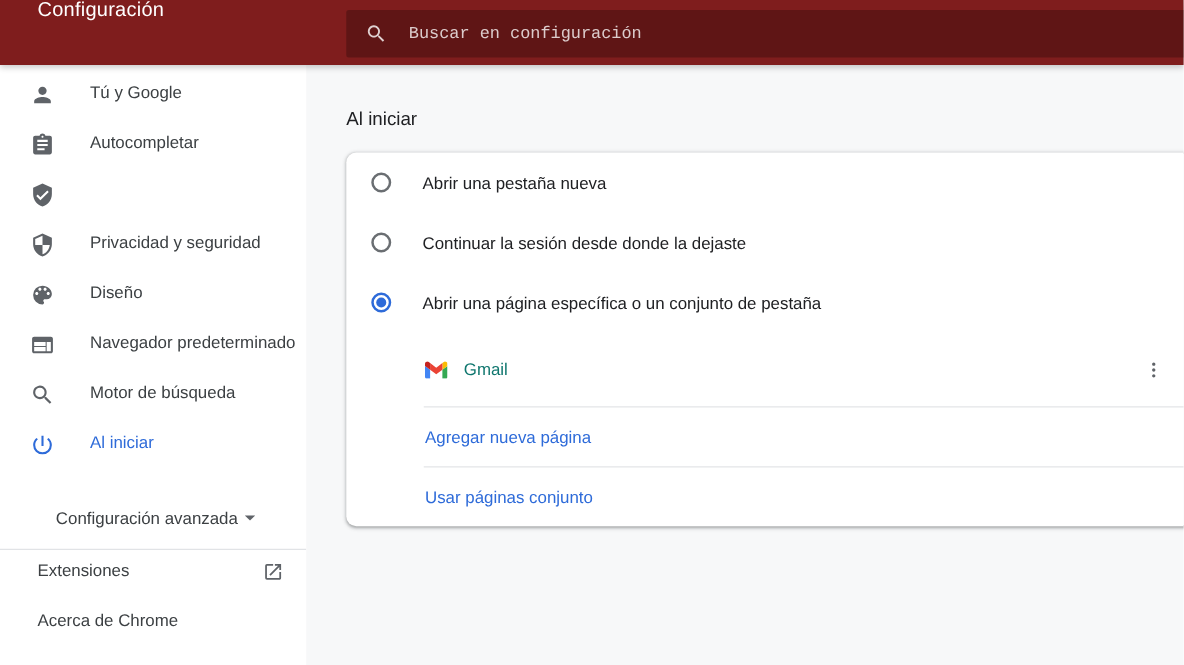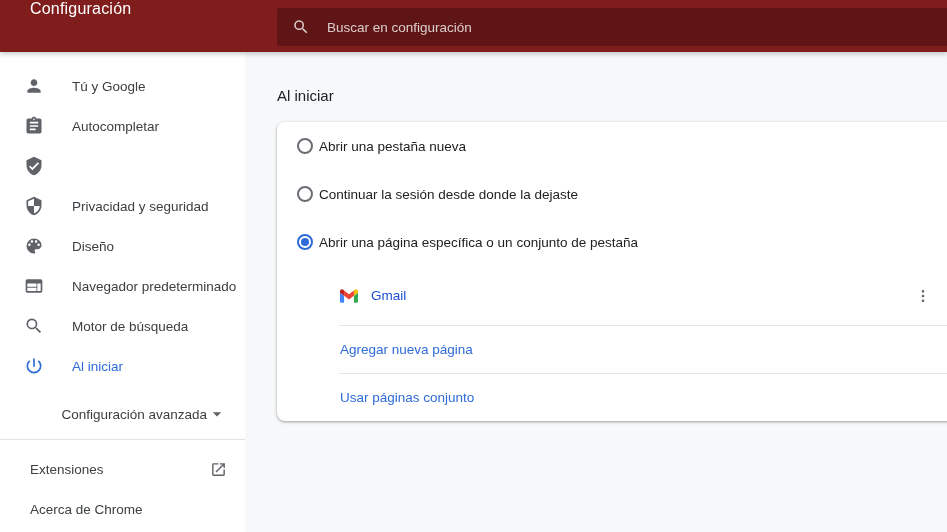--- a/index.html
+++ b/index.html
@@ -20,48 +20,48 @@
   .header-title {
     margin-left:30px; color:#ffffff; font-size:16px; letter-spacing:0.2px;
   }
   .search-box {
     position:absolute; left:277px; right:0; top:8px; height:38px;
     background:rgba(0,0,0,0.25); border-radius:2px 0 0 2px;
     display:flex; align-items:center; cursor:text;
   }
   .search-box svg { margin-left:15px; width:18px; height:18px; fill:rgba(255,255,255,0.8); flex:0 0 18px; }
   .search-placeholder {
-    margin-left:17px; color:rgba(255,255,255,0.78); font-size:13.5px;
+    margin-left:17px; color:rgba(255,255,255,0.78); font-size:13.5px;font-family:Liberation Mono, monospace;
   }
 
   
   .body { flex:1; display:flex; min-height:0; }
 
   
   .sidebar { width:245px; flex:0 0 245px; background:#ffffff; padding-top:14px; }
   .nav-item {
-    height:40px; display:flex; align-items:center; padding-left:24px;
+    height:40px; display:flex; padding-left:24px;
     cursor:pointer; color:#3c4043; font-size:13.5px; font-weight:500;
   }
   .nav-item .nav-icon { width:20px; height:20px; margin-right:28px; flex:0 0 20px; }
   .nav-item .nav-icon svg { width:20px; height:20px; fill:#5f6368; }
   .nav-item.selected { color:#2e6bd9; }
   .nav-item.selected .nav-icon svg { fill:#2e6bd9; }
 
   .nav-advanced {
     height:40px; margin-top:8px; display:flex; align-items:center;
     padding-left:28px; padding-right:18px; cursor:pointer;
-    color:#3c4043; font-size:13.5px; font-weight:500; justify-content:flex-end;
+    color:#3c4043; font-size:13.5px; font-weight:500; justify-content:center;
   }
   .nav-advanced svg { width:20px; height:20px; fill:#5f6368; }
 
   .sidebar-divider { border:none; border-top:1px solid #e1e3e6; margin:5px 0 9px 0; }
 
   .nav-footer-item {
-    height:40px; display:flex; align-items:center; justify-content:space-between;
+    height:40px; display:flex; align-items:flex-start; justify-content:space-between;
     padding-left:30px; padding-right:18px; cursor:pointer;
     color:#3c4043; font-size:13.5px; font-weight:500;gap:30px;
   }
   .nav-footer-item svg { width:17px; height:17px; fill:#5f6368; }
 
   
   .main { flex:1; background:#f7f8f9; overflow:hidden; padding-left:32px; }
   .section-title {
     margin-top:34px; font-size:15px; font-weight:400; color:#202124; line-height:20px;
   }
@@ -72,29 +72,29 @@
   .option-row {
     height:48px; display:flex; align-items:center; padding-left:20px; cursor:pointer;
   }
   .radio {
     width:16px; height:16px; border-radius:50%; border:2px solid #6a6e72;
     flex:0 0 16px; display:flex; align-items:center; justify-content:center;
   }
   .option-row.selected .radio { border-color:#2e6bd9; }
   .radio .dot { width:8px; height:8px; border-radius:50%; background:transparent; }
   .option-row.selected .radio .dot { background:#2e6bd9; }
-  .option-label { margin-left:6px; font-size:13.5px; color:#202124; }
+  .option-label { margin-left:25px; font-size:13.5px; color:#202124; }
 
   .site-row {
     height:59px; display:flex; align-items:center; padding-left:63px; padding-right:18px;
     position:relative;
   }
   .site-icon { width:18px; height:14px; flex:0 0 18px; }
   .site-text { margin-left:13px; display:flex; flex-direction:column; }
-  .site-name { font-size:13.5px; color:#1d4ed8; }
+  .site-name { font-size:13.5px; color:#0f766e; }
   .site-url { font-size:12px; color:#5f6368; margin-top:3px; }
   .kebab-btn {
     margin-left:auto; width:32px; height:32px; border:none; background:transparent;
     display:flex; align-items:center; justify-content:center; cursor:pointer; border-radius:50%;
   }
   .kebab-btn svg { width:18px; height:18px; fill:#5f6368; }
 
   .inset-divider { border:none; border-top:1px solid #e3e5e8; margin-left:62px; }
 
   .action-row {

